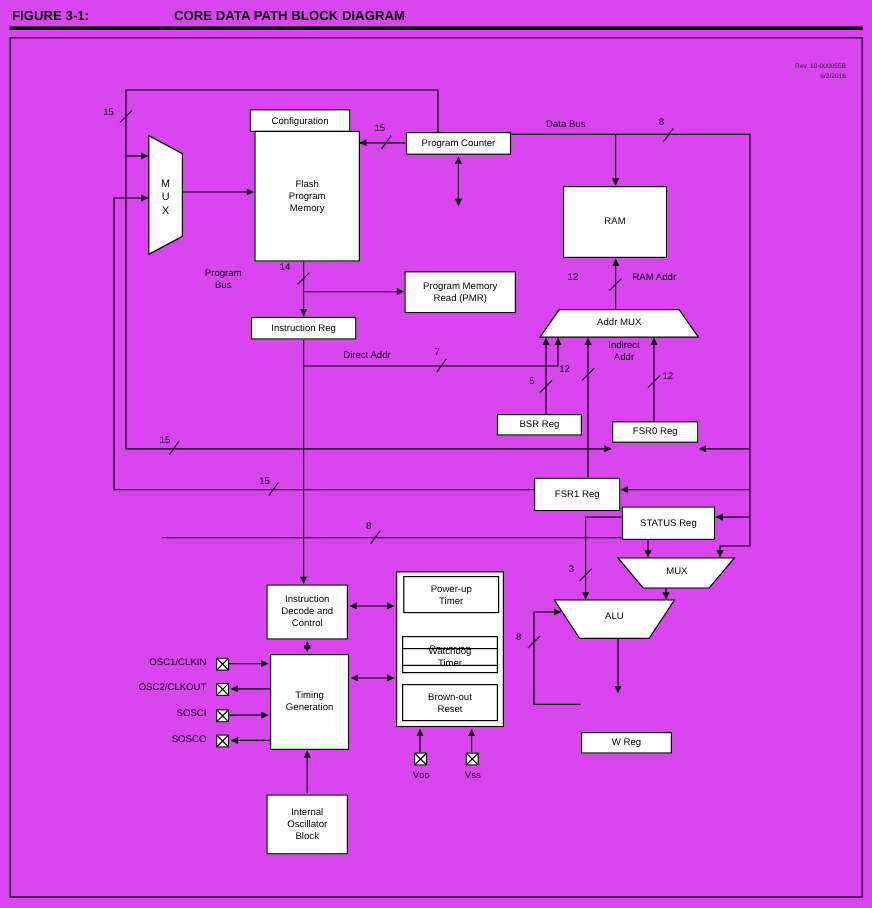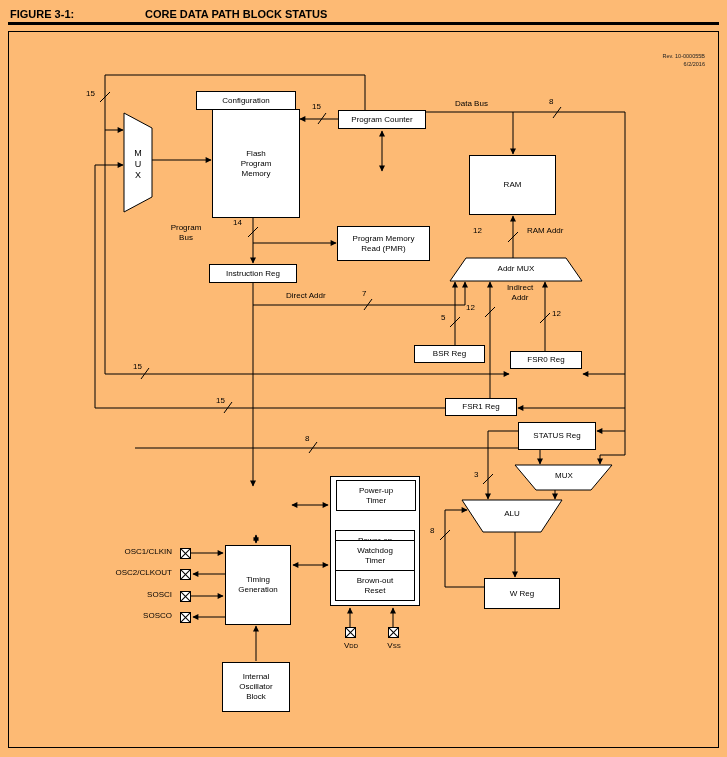--- a/index.html
+++ b/index.html
@@ -1,18 +1,18 @@
 <!DOCTYPE html>
 <html><head>
 <meta charset="utf-8">
 <style>
   *{margin:0;padding:0;box-sizing:border-box}
   html,body{background:#fff}
   body{width:727px;height:757px;font-family:"Liberation Sans",sans-serif;color:#000}
-  .canvas{position:relative;width:727px;height:757px;overflow:hidden;background:#fdba74}
+  .canvas{position:relative;width:727px;height:757px;overflow:hidden;background:#d946ef}
   .hdr{position:absolute;font-weight:bold;font-size:11px;white-space:nowrap}
   .rule{position:absolute;background:#000}
   .frame{position:absolute;border:1px solid #000;background:transparent}
   svg.wires{position:absolute;left:0;top:0}
   .blk{position:absolute;border:1px solid #000;background:#fff;display:flex;align-items:center;justify-content:center;text-align:center;font-size:8px;line-height:1.25;white-space:pre-line}
   .shape-lbl{position:absolute;display:flex;align-items:center;justify-content:center;text-align:center;font-size:8px;background:transparent}
   .lbl{position:absolute;font-size:8px;line-height:1.3;white-space:pre-line}
   .num{position:absolute;font-size:8px}
   .right{text-align:right}
   .center{text-align:center}
@@ -23,21 +23,21 @@
   .xpin::after{transform:rotate(-45deg)}
   .rev{position:absolute;font-size:5.5px;line-height:1.5;text-align:right;color:#222}
   .sub{font-size:6px}
 </style>
 </head>
 <body>
 
 <div class="canvas">
 
   <span class="hdr" style="left:10px;top:8px">FIGURE 3-1:</span>
-  <span class="hdr" style="left:145px;top:8px">CORE DATA PATH BLOCK STATUS</span>
+  <span class="hdr" style="left:145px;top:8px">CORE DATA PATH BLOCK DIAGRAM</span>
   <div class="rule" style="left:8px;top:22px;width:711px;height:3px"></div>
   <div class="frame" style="left:8px;top:31px;width:711px;height:717px"></div>
 
   <div class="rev" style="left:590px;top:52px;width:115px">
     <div>Rev. 10-000055B</div>
     <div>6/2/2016</div>
   </div>
 
   <svg class="wires" width="727" height="757">
     <defs>
@@ -98,50 +98,53 @@
       <line x1="440" y1="540" x2="450" y2="530"></line>
     </g>
     <g fill="#fff" stroke="#000" stroke-width="1">
       <polygon points="124,113 152,128 152,197 124,212"></polygon>
       <polygon points="466,258 566,258 582,281 450,281"></polygon>
       <polygon points="515,465 612,465 591,490 536,490"></polygon>
       <polygon points="462,500 562,500 541,532 483,532"></polygon>
     </g>
   </svg>
 
-  <div class="blk" style="left:196px;top:91px;width:100px;height:19px">Configuration</div>
+  <div class="blk" style="left:208px;top:91px;width:84px;height:19px">Configuration</div>
   <div class="blk" style="left:212px;top:109px;width:88px;height:109px">Flash
 Program
 Memory</div>
   <div class="shape-lbl vtext" style="left:126px;top:136px;width:24px;height:56px">MUX</div>
   <div class="blk" style="left:338px;top:110px;width:88px;height:19px">Program Counter</div>
   <div class="blk" style="left:337px;top:226px;width:93px;height:35px">Program Memory
 Read (PMR)</div>
   <div class="blk" style="left:469px;top:155px;width:87px;height:60px">RAM</div>
   <div class="blk" style="left:209px;top:264px;width:88px;height:19px">Instruction Reg</div>
   <div class="shape-lbl" style="left:466px;top:261px;width:100px;height:15px">Addr MUX</div>
   <div class="blk" style="left:414px;top:345px;width:71px;height:18px">BSR Reg</div>
   <div class="blk" style="left:510px;top:351px;width:72px;height:18px">FSR0 Reg</div>
-  <div class="blk" style="left:445px;top:398px;width:72px;height:18px">FSR1 Reg</div>
+  <div class="blk" style="left:445px;top:398px;width:72px;height:28px">FSR1 Reg</div>
   <div class="blk" style="left:518px;top:422px;width:78px;height:28px">STATUS Reg</div>
   <div class="shape-lbl" style="left:530px;top:468px;width:68px;height:14px">MUX</div>
   <div class="shape-lbl" style="left:478px;top:506px;width:68px;height:14px">ALU</div>
-  <div class="blk" style="left:484px;top:578px;width:76px;height:31px">W Reg</div>
+  <div class="blk" style="left:484px;top:610px;width:76px;height:18px">W Reg</div>
+  <div class="blk" style="left:222px;top:487px;width:68px;height:46px">Instruction
+Decode and
+Control</div>
   <div class="blk" style="left:222px;top:662px;width:68px;height:50px">Internal
 Oscillator
 Block</div>
   <div class="blk" style="left:225px;top:545px;width:66px;height:80px">Timing
 Generation</div>
 
   <div class="blk" style="left:330px;top:476px;width:90px;height:130px"></div>
   <div class="blk" style="left:336px;top:480px;width:80px;height:31px">Power-up
 Timer</div>
   <div class="blk" style="left:335px;top:530px;width:80px;height:31px">Power-on
 Reset</div>
-  <div class="blk" style="left:335px;top:540px;width:80px;height:31px">Watchdog
+  <div class="blk" style="left:335px;top:540px;width:80px;height:15px">Watchdog
 Timer</div>
   <div class="blk" style="left:335px;top:570px;width:80px;height:31px">Brown-out
 Reset</div>
 
   <span class="lbl" style="left:455px;top:99px">Data Bus</span>
   <span class="num" style="left:549px;top:97px">8</span>
   <span class="num" style="left:86px;top:89px">15</span>
   <span class="num" style="left:312px;top:102px">15</span>
   <span class="num" style="left:233px;top:218px">14</span>
   <div class="lbl center" style="left:156px;top:223px;width:60px">Program

